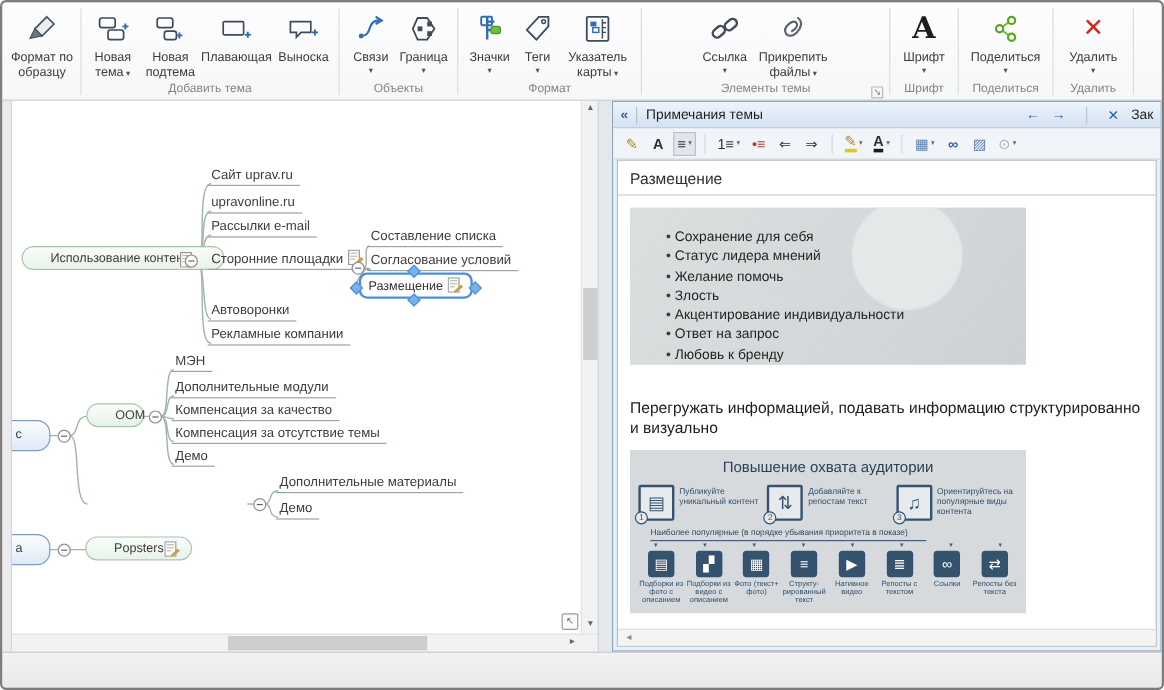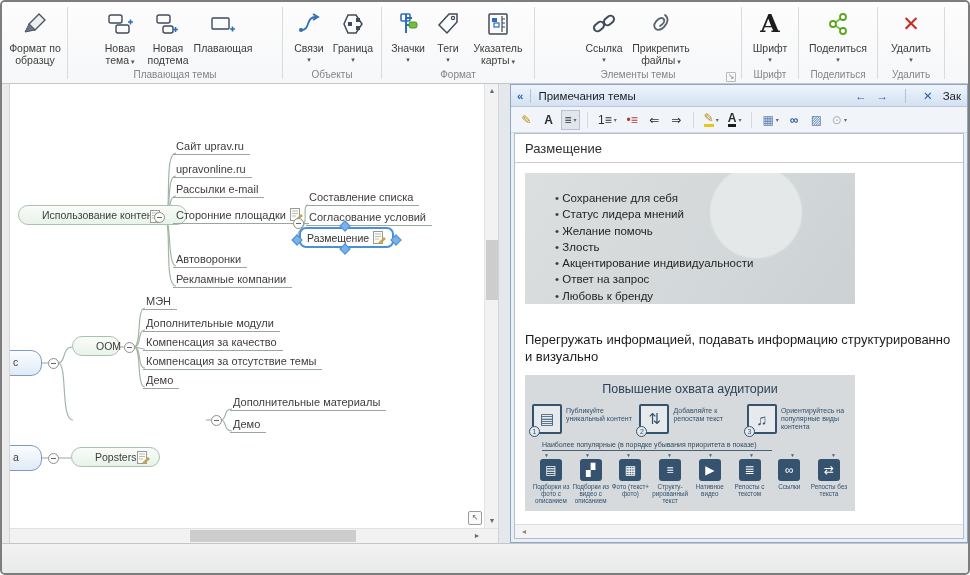--- a/index.html
+++ b/index.html
@@ -134,22 +134,31 @@
         </div>
         <div class="rbtn" style="width:58px">
           <span class="ric">
             <svg width="28" height="26" viewBox="0 0 28 26">
                 <rect x="3" y="7" width="17" height="11" rx="1" fill="none" stroke="#3f4b5a" stroke-width="1.4"></rect>
                 <path d="M21,18 h5 M23.5,15.5 v5" stroke="#2f6db5" stroke-width="1.6"></path>
               </svg>
           </span>
           <span class="rlbl">Плавающая</span>
         </div>
-      </div>
-      <div class="rglabel">Плавающая темы</div>
+        <div class="rbtn" style="width:50px">
+          <span class="ric">
+            <svg width="28" height="26" viewBox="0 0 28 26">
+                <path d="M3,7 h17 v9 h-8 l-4,4 v-4 h-5 z" fill="none" stroke="#3f4b5a" stroke-width="1.4"></path>
+                <path d="M21,16 h5 M23.5,13.5 v5" stroke="#2f6db5" stroke-width="1.6"></path>
+              </svg>
+          </span>
+          <span class="rlbl">Выноска</span>
+        </div>
+      </div>
+      <div class="rglabel">Добавить тема</div>
     </div>
     <div class="rsep"></div>
 
     <div class="rgroup" style="width:92px">
       <div class="rbtns">
         <div class="rbtn" style="width:40px">
           <span class="ric">
             <svg width="26" height="26" viewBox="0 0 26 26">
                 <path d="M5,19 C15,19 9,6 20,6" fill="none" stroke="#2f6db5" stroke-width="1.8"></path>
                 <circle cx="5" cy="19" r="2" fill="#2f6db5"></circle>

